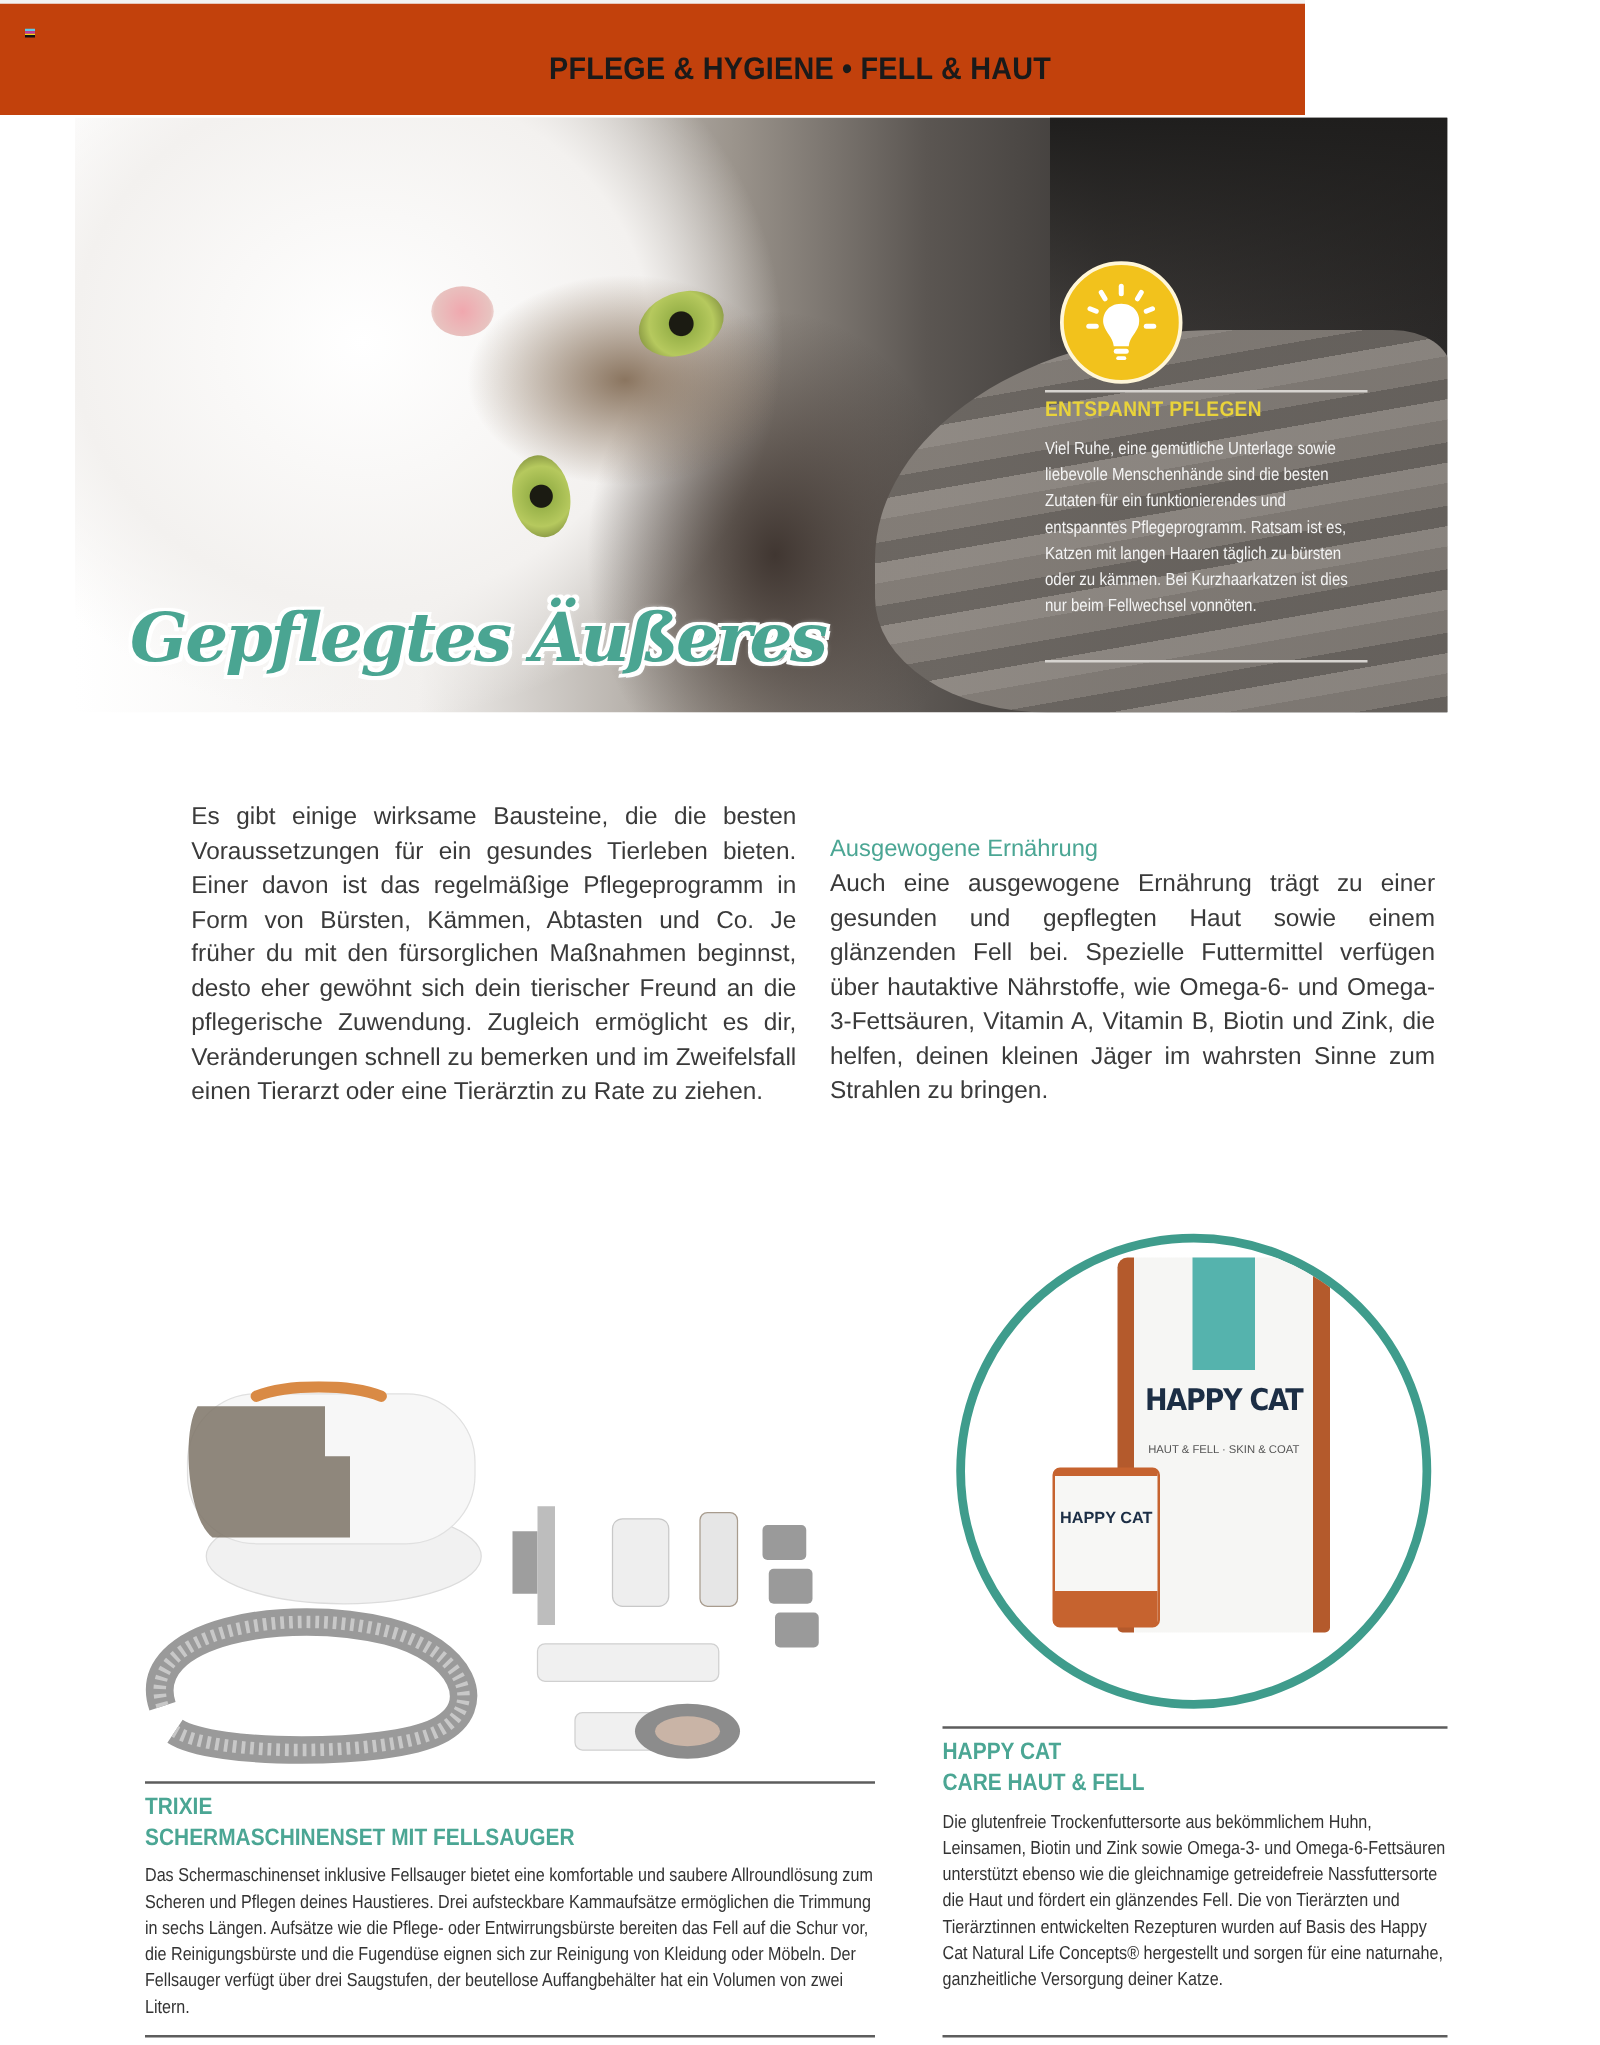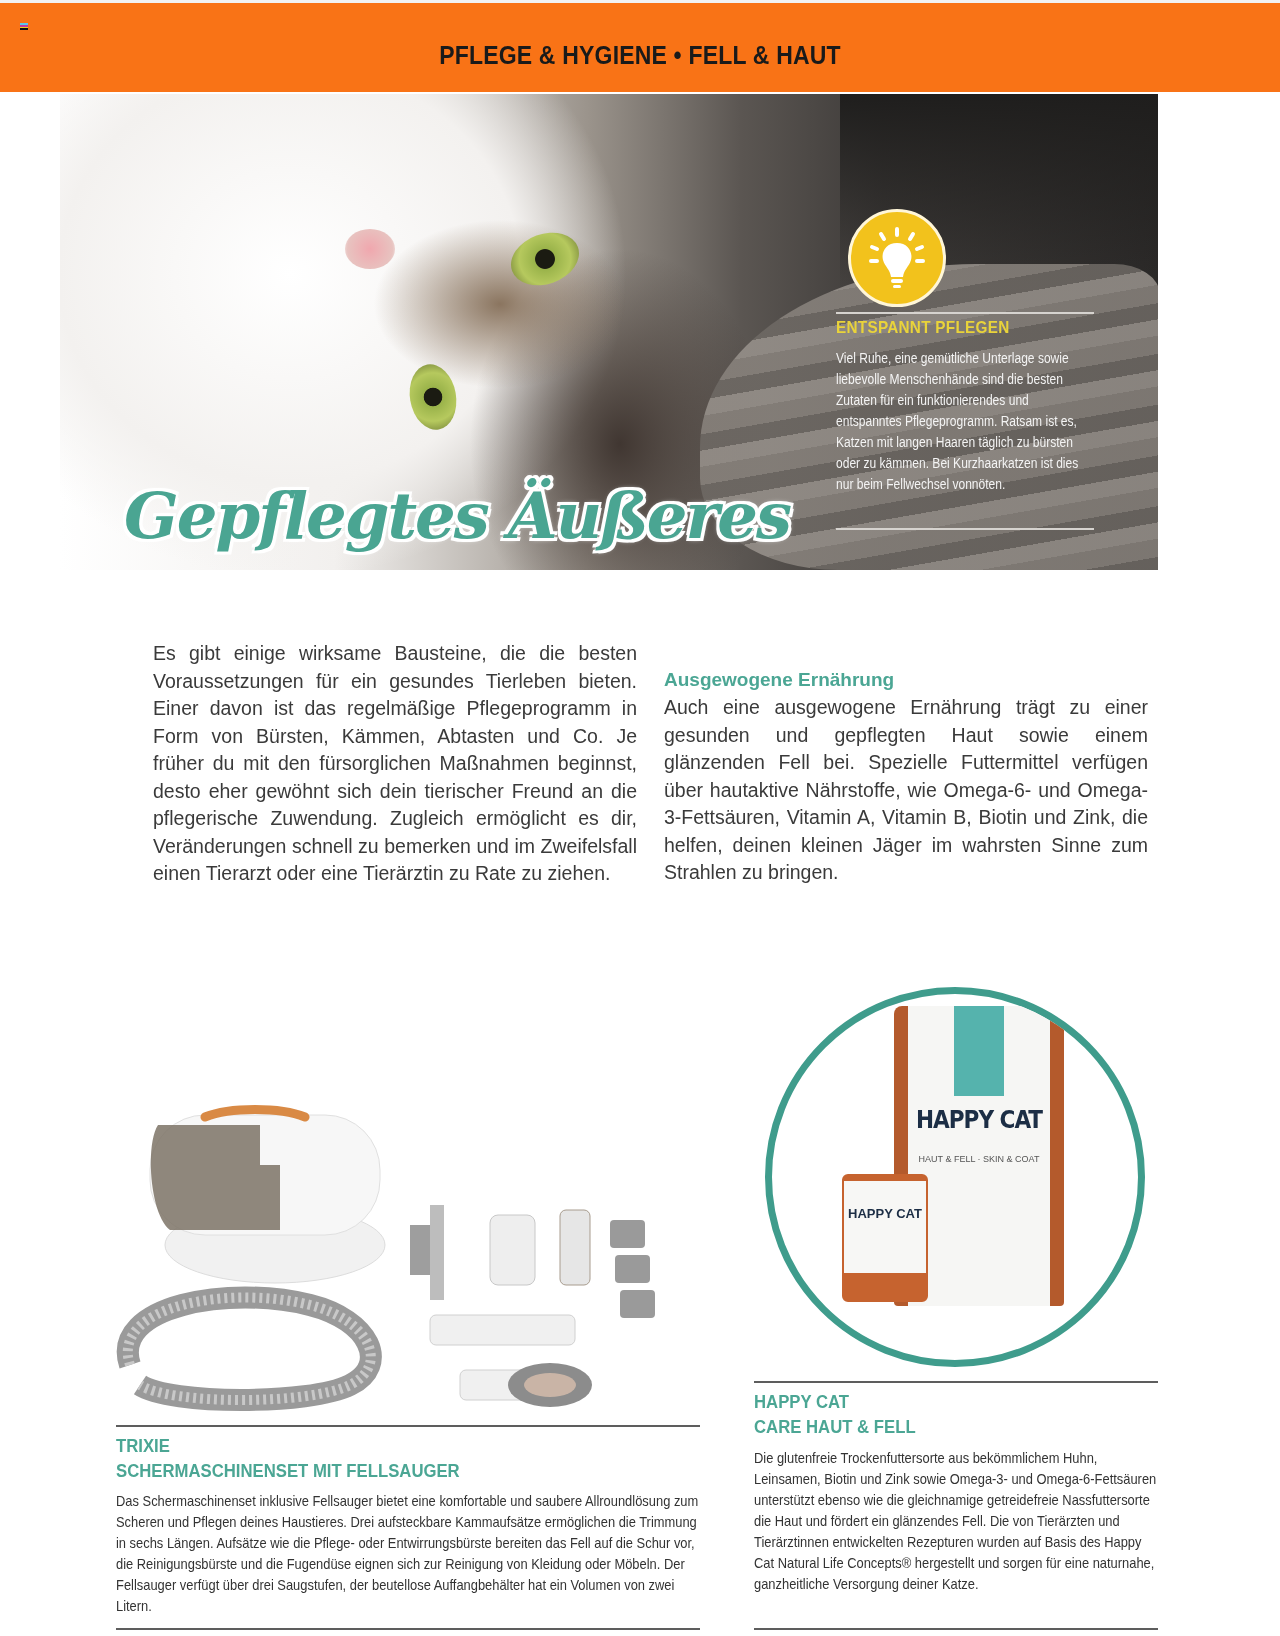--- a/index.html
+++ b/index.html
@@ -1,19 +1,19 @@
 <!DOCTYPE html>
 <html><head>
 <meta charset="utf-8">
 <style>
   * { box-sizing: border-box; margin: 0; padding: 0; }
   html, body { width: 1280px; height: 1636px; background: #ffffff; overflow: hidden; }
   body { position: relative; font-family: "Liberation Sans", sans-serif; color: #3a3a3a; }
 
-  .topbar { position: absolute; left: 0; top: 0; width: 1280px; height: 92px; background: #f97316; border-top: 3px solid #f2f2f2; }
+  .topbar { position: absolute; left: 0; top: 0; width: 1044px; height: 92px; background: #c2410c; border-top: 3px solid #f2f2f2; }
   .flag-icon { position: absolute; left: 20px; top: 20px; width: 8px; height: 7px; display: flex; flex-direction: column; }
   .flag-icon span { flex: 1; display: block; }
   .section-title { position: absolute; left: 0; width: 1280px; top: 38px; text-align: center; font-family: "Liberation Sans", sans-serif; font-weight: bold; font-size: 25px; letter-spacing: 0.2px; color: #1a1a1a; transform: scaleX(0.92); }
 
   
   .hero { position: absolute; left: 60px; top: 94px; width: 1098px; height: 476px; overflow: hidden; }
   .hero-bg { position: absolute; inset: 0;
     background:
       radial-gradient(ellipse 180px 120px at 440px 210px, rgba(120,95,70,0.85), rgba(120,95,70,0) 70%),
       radial-gradient(ellipse 200px 260px at 560px 350px, rgba(60,50,45,0.95), rgba(60,50,45,0) 75%),
@@ -25,28 +25,28 @@
   .hero-dark { position: absolute; left: 780px; top: 0; width: 318px; height: 200px; background: linear-gradient(180deg, #1f1e1d, rgba(31,30,29,0)); }
   .eye { position: absolute; border-radius: 50%; background: radial-gradient(circle, #1b1b12 0 22%, #9ab34a 24%, #b6c95e 60%, #6d7a33 100%); }
   .eye-1 { left: 450px; top: 140px; width: 70px; height: 50px; transform: rotate(-20deg); }
   .eye-2 { left: 350px; top: 270px; width: 46px; height: 66px; transform: rotate(-10deg); }
   .nose { position: absolute; left: 285px; top: 135px; width: 50px; height: 40px; border-radius: 50%; background: radial-gradient(circle, #f0a7ae, #e8c3c0 70%, rgba(255,255,255,0)); }
   .bulb-circle { position: absolute; left: 788px; top: 115px; width: 98px; height: 98px; border-radius: 50%; background: #f2c21c; border: 3px solid #fff6d8; display: flex; align-items: center; justify-content: center; }
   .tip-rule { position: absolute; left: 776px; width: 258px; height: 2px; background: #d6d3cf; }
   .tip-title { position: absolute; left: 776px; top: 224px; font-weight: bold; font-size: 17px; color: #e9d33a; letter-spacing: 0.3px; transform: scaleX(0.9); transform-origin: left; white-space: nowrap; }
   .tip-text { position: absolute; left: 776px; top: 254px; width: 290px; font-size: 14px; line-height: 21px; color: #f4f4f4; transform: scaleX(0.86); transform-origin: left; }
 
-  .headline { position: absolute; left: 124px; top: 478px; font-family: "DejaVu Serif", serif; font-style: italic; font-size: 64px; color: #4aa592; letter-spacing: -2px;
+  .headline { position: absolute; left: 104px; top: 478px; font-family: "DejaVu Serif", serif; font-style: italic; font-size: 54px; color: #4aa592; letter-spacing: -2px;
     text-shadow: 0 0 4px #fff, 0 0 6px #fff, 3px 3px 0 #fff, -3px -3px 0 #fff, 3px -3px 0 #fff, -3px 3px 0 #fff; white-space: nowrap; }
 
   .col { position: absolute; width: 484px; font-size: 19.5px; line-height: 27.5px; color: #3a3a3a; text-align: justify; margin-left: 37px; }
   .col-left { left: 116px; top: 640px; }
   .col-right { left: 627px; top: 640px; }
   .col p { margin: 0; }
-  .subhead { font-weight: bold; color: #4ba694; font-size: 19px; margin-top: 26px; line-height: 28px; }
+  .subhead { font-weight: normal; color: #4ba694; font-size: 19px; margin-top: 26px; line-height: 28px; }
 
   .product-trixie-img { position: absolute; left: 110px; top: 1105px; width: 580px; height: 320px; }
   .prod-rule { position: absolute; height: 2px; background: #5d5d5d; }
   .prod-brand { position: absolute; font-weight: bold; font-size: 19px; color: #4ba694; line-height: 25px; transform: scaleX(0.88); transform-origin: left; white-space: nowrap; }
   .prod-text { position: absolute; font-size: 15px; line-height: 21px; color: #333; transform: scaleX(0.86); transform-origin: left; }
 
   .happycat-circle { position: absolute; left: 765px; top: 987px; width: 380px; height: 380px; border-radius: 50%; border: 7px solid #3f9c8c; background: #fff; overflow: hidden; }
   .bag { position: absolute; left: 122px; top: 12px; width: 170px; height: 300px; background: linear-gradient(90deg, #b45a2c 0 8%, #f6f6f4 8% 92%, #b45a2c 92%); border-radius: 8px 8px 4px 4px; }
   .bag-band { position: absolute; left: 60px; top: 0; width: 50px; height: 90px; background: #55b3ad; }
   .bag-logo { position: absolute; left: 10px; top: 100px; width: 150px; text-align: center; font-weight: bold; font-size: 24px; color: #1c2e45; font-family: "DejaVu Sans Condensed", "DejaVu Sans", sans-serif; letter-spacing: -1px; }

